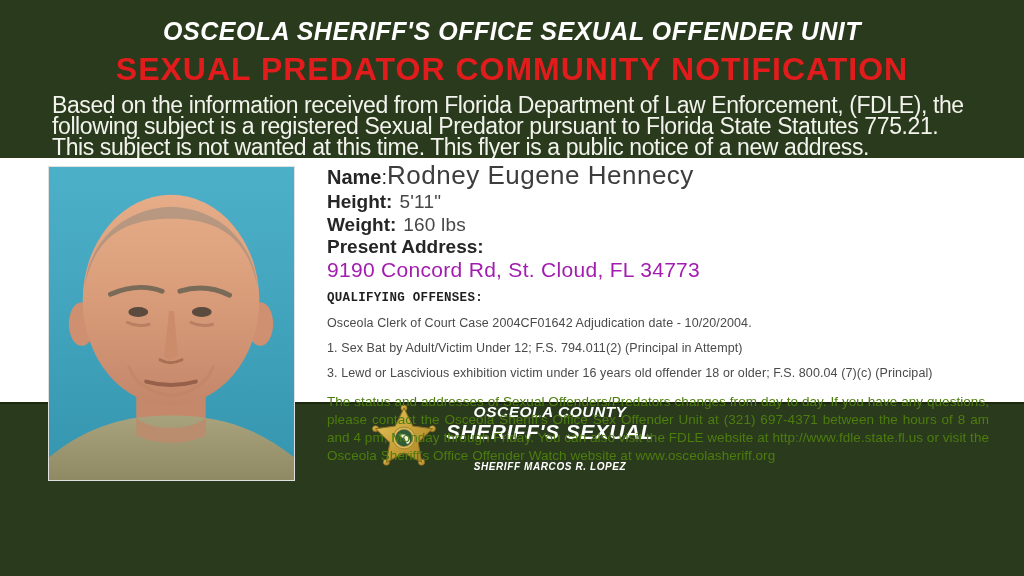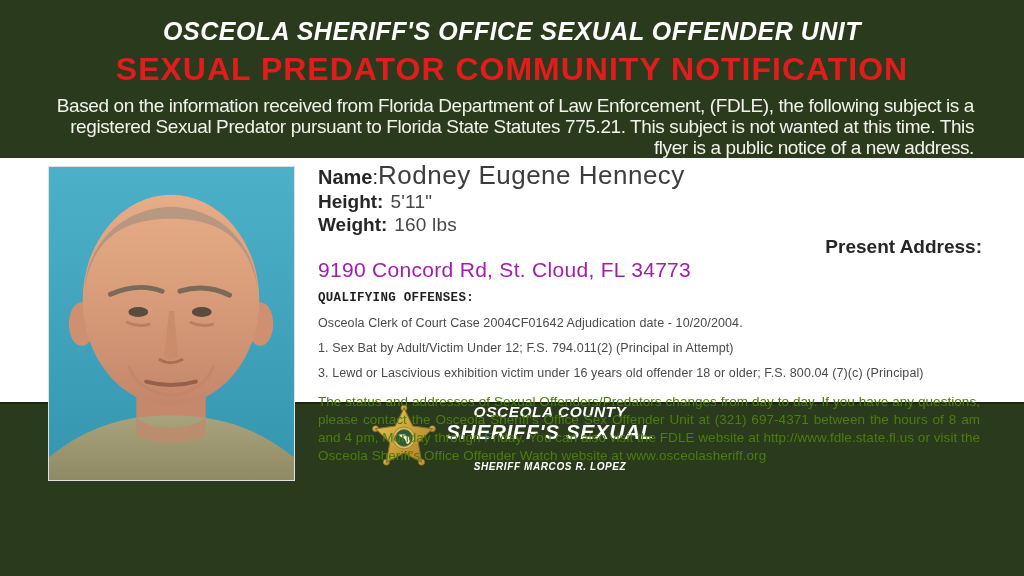--- a/index.html
+++ b/index.html
@@ -11,42 +11,42 @@
   .header { height:167px; background:#2a3a1c; color:#fff; text-align:center; position:relative; }
   .unit-title {
     padding-top:17px; font-size:25px; font-weight:bold; font-style:italic;
     letter-spacing:0.5px; color:#ffffff; white-space:nowrap;
   }
   .notice-title {
     margin-top:5px; font-size:32px; font-weight:bold; letter-spacing:1px;
     color:#e21c1c; white-space:nowrap;
   }
   .intro {
-    margin:7px 50px 0 52px; text-align:right; font-size:19px; line-height:21px;
+    margin:7px 50px 0 52px; text-align:left; font-size:23px; line-height:21px;
     letter-spacing:-0.4px; color:#f2f3ec; font-weight:400;
   }
 
   
   .main { height:333px; background:#ffffff; position:relative; }
 
   .photo-frame {
     position:absolute; left:48px; top:8px; width:247px; height:315px;
     border:1px solid #e0e0e0; background:#41a7c1;
   }
   .photo-frame svg { display:block; width:100%; height:100%; }
 
-  .details { position:absolute; left:318px; top:2px; width:664px; color:#3d3d3d; }
+  .details { position:absolute; left:327px; top:2px; width:664px; color:#3d3d3d; }
 
   .name-row { display:flex; align-items:baseline; }
   .lbl { font-weight:bold; color:#262626; font-size:19px; }
   .name-row .lbl { font-size:20px; }
   .name-val { font-size:26px; font-weight:400; color:#3d3d3d; letter-spacing:0.5px; }
   .info-row { display:flex; align-items:baseline; line-height:22.5px; }
   .info-val { font-size:19px; color:#474747; margin-left:7px; letter-spacing:0.2px; }
-  .addr-label { line-height:22px;text-align:right; }
+  .addr-label { line-height:22px; }
   .addr-val { font-size:21px; color:#a21caf; letter-spacing:0.3px; line-height:23px; }
 
   .offenses { margin-top:10px; }
   .offense-heading { font-size:12.5px; font-weight:bold; color:#1f1f1f; letter-spacing:0.3px;font-family:Liberation Mono, monospace; }
   .offense-line { font-size:12.5px; color:#4a4a4a; margin-top:11px; letter-spacing:0.1px; }
 
   .status-note {
     margin-top:13px; font-size:13.5px; line-height:18px; color:#4d7c0f;
     text-align:justify; width:662px; letter-spacing:0.05px;
   }

